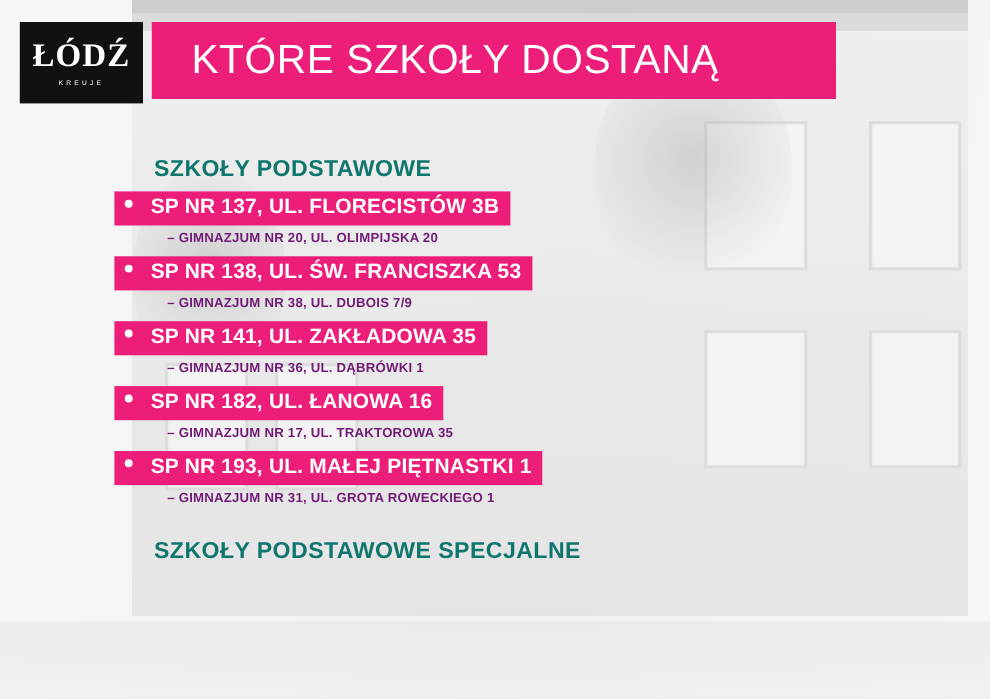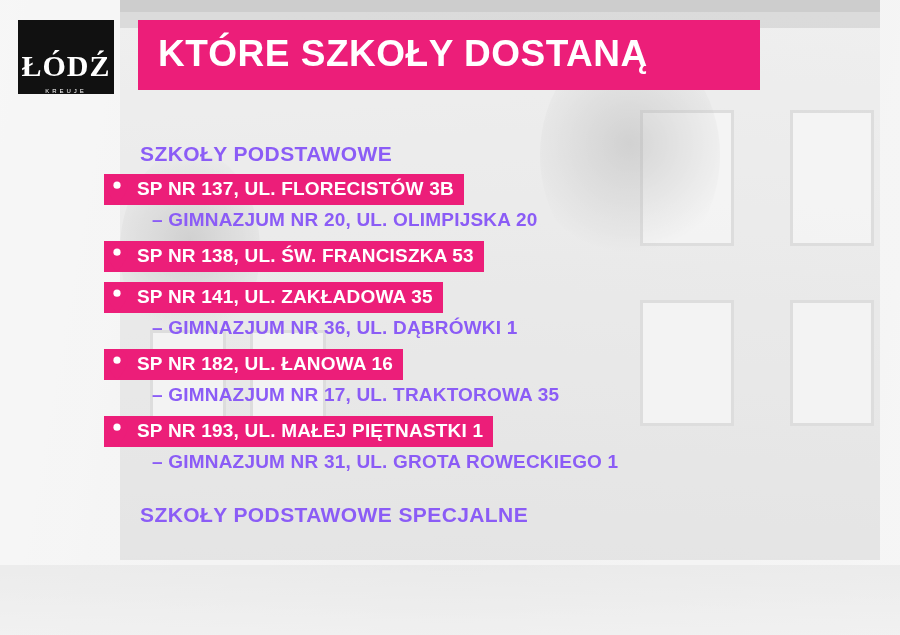--- a/index.html
+++ b/index.html
@@ -73,27 +73,27 @@
     position: absolute;
     inset: 0;
     background: rgba(255,255,255,0.42);
   }
 
   
   .logo-box {
     position: absolute;
     left: 18px;
     top: 20px;
-    width: 96px;
+    width: 112px;
     height: 74px;
     background: #111111;
     display: flex;
     flex-direction: column;
     align-items: center;
-    justify-content: flex-end;
+    justify-content: center;
   }
   .logo-mark {
     color: #ffffff;
     font-family: "Liberation Serif", serif;
     font-size: 30px;
     font-weight: bold;
     letter-spacing: 1px;
     line-height: 1;
   }
   .logo-sub {
@@ -110,36 +110,37 @@
     left: 138px;
     top: 20px;
     width: 622px;
     background: #ec1e79;
     padding: 12px 20px 14px 20px;
     box-sizing: border-box;
   }
   .title-line {
     color: #ffffff;
     font-size: 37px;
-    font-weight: bold;
+    font-weight: normal;
     letter-spacing: 0.5px;
     line-height: 1.18;
     text-transform: uppercase;
     white-space: nowrap;
+    margin-left: 16px;
   }
 
   
   .content {
     position: absolute;
     left: 0;
     top: 142px;
     width: 900px;
   }
   .section-heading {
-    color: #8b5cf6;
+    color: #0f766e;
     font-size: 21px;
     font-weight: bold;
     letter-spacing: 0.4px;
     padding-left: 140px;
     text-transform: uppercase;
     margin-bottom: 8px;
   }
   .section-heading.second {
     margin-top: 30px;
   }
@@ -163,22 +164,22 @@
     background: #ec1e79;
     color: #ffffff;
     font-size: 19px;
     font-weight: bold;
     letter-spacing: 0.2px;
     padding: 4px 10px 5px 33px;
     text-transform: uppercase;
     white-space: nowrap;
   }
   .gim-line {
-    color: #8b5cf6;
-    font-size: 19px;
+    color: #701a75;
+    font-size: 12px;
     font-weight: bold;
     letter-spacing: 0.2px;
     margin-top: 4px;
     padding-left: 48px;
     text-transform: uppercase;
     white-space: nowrap;
   }
 </style>
 </head>
 <body>
@@ -228,20 +229,21 @@
     </div>
 
     <div class="entry">
       <span class="pin">
         <svg width="22" height="30" viewBox="0 0 22 30">
             <path d="M11 0C5.2 0 0.6 4.6 0.6 10.4c0 7.6 10.4 19.6 10.4 19.6s10.4-12 10.4-19.6C21.4 4.6 16.8 0 11 0z" fill="#EC1E79"></path>
             <circle cx="11" cy="10.2" r="3.6" fill="#ffffff"></circle>
           </svg>
       </span>
       <div class="school-bar">SP NR 138, UL. ŚW. FRANCISZKA 53</div>
+      <div class="gim-line">– GIMNAZJUM NR 38, UL. DUBOIS 7/9</div>
     </div>
 
     <div class="entry">
       <span class="pin">
         <svg width="22" height="30" viewBox="0 0 22 30">
             <path d="M11 0C5.2 0 0.6 4.6 0.6 10.4c0 7.6 10.4 19.6 10.4 19.6s10.4-12 10.4-19.6C21.4 4.6 16.8 0 11 0z" fill="#EC1E79"></path>
             <circle cx="11" cy="10.2" r="3.6" fill="#ffffff"></circle>
           </svg>
       </span>
       <div class="school-bar">SP NR 141, UL. ZAKŁADOWA 35</div>

